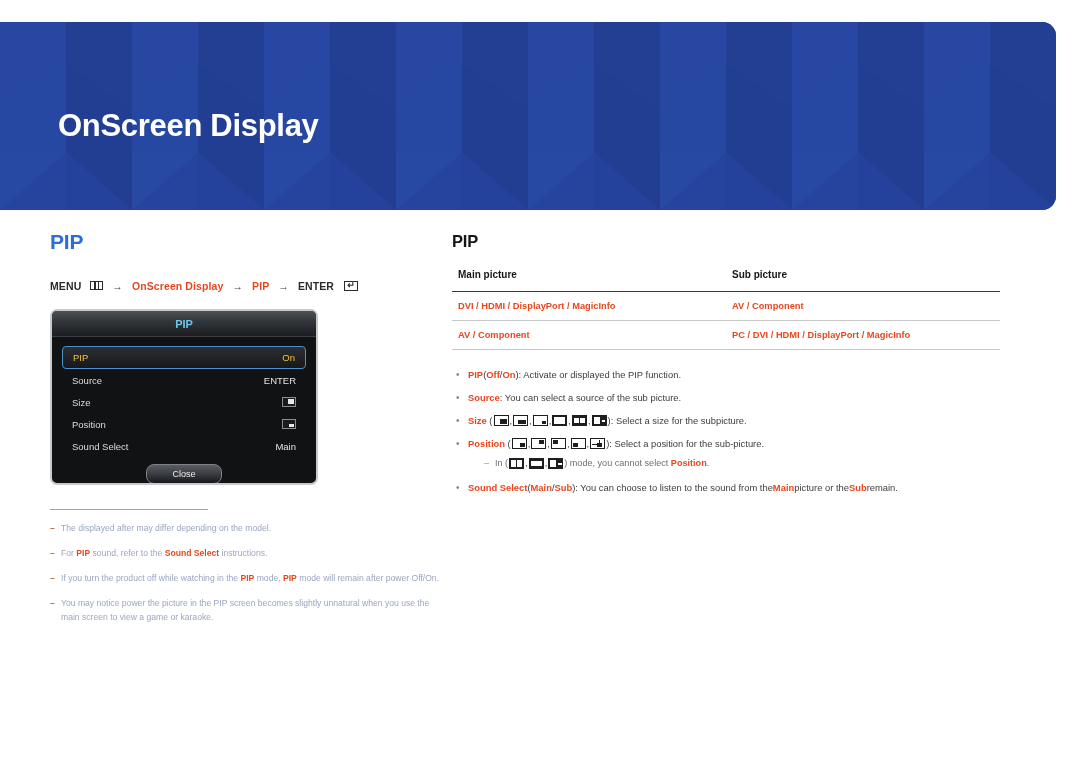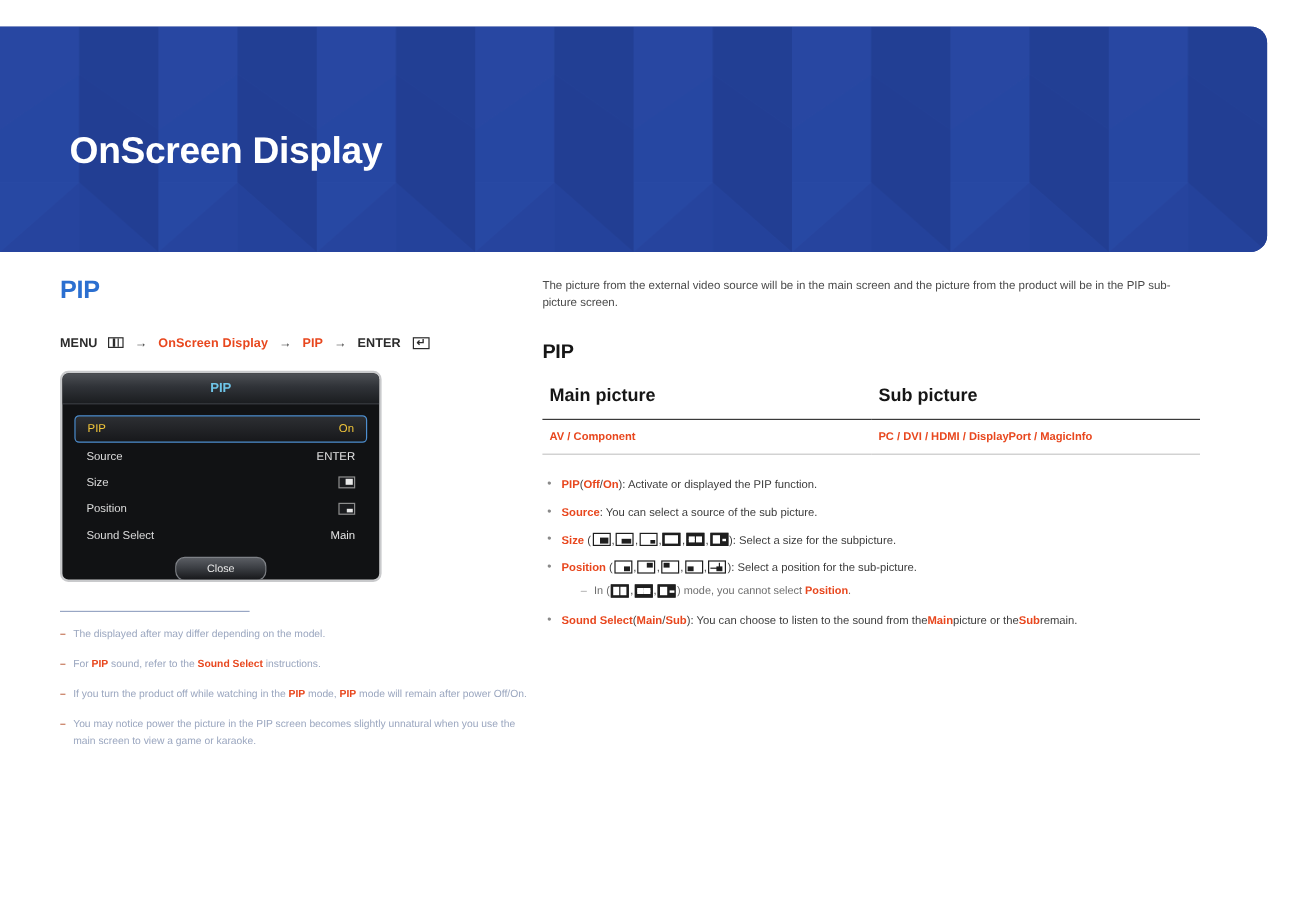--- a/index.html
+++ b/index.html
@@ -216,21 +216,21 @@
     margin-bottom: 18px;
   }
 
   table.pip-table {
     width: 100%;
     border-collapse: collapse;
     margin-bottom: 17px;
   }
   table.pip-table th {
     text-align: left;
-    font-size: 15px;
+    font-size: 10px;
     font-weight: bold;
     color: #161616;
     padding: 0 0 11px 6px;
     border-bottom: 1.4px solid #3a3a3a;
     width: 50%;
   }
   table.pip-table td {
     font-size: 9.3px;
     font-weight: bold;
     color: #e8471e;
@@ -403,32 +403,35 @@
     </div>
     <div class="foot">
       <span class="dash">–</span>
       <span class="rt"><span>You may notice power the picture in the PIP screen becomes slightly unnatural when you use the main screen to view a game or karaoke.</span></span>
     </div>
   </div>
 </div>
 
 <div class="col-right">
 
-  <div class="intro">The picture from the external video source will be in the main screen and the picture from the product will be in the PIP sub-picture screen.</div>
 
   <div class="pip-heading-black">PIP</div>
 
   <table class="pip-table">
     <thead>
       <tr>
         <th>Main picture</th>
         <th>Sub picture</th>
       </tr>
     </thead>
     <tbody>
+      <tr>
+        <td>DVI / HDMI / DisplayPort / MagicInfo</td>
+        <td>AV / Component</td>
+      </tr>
       <tr>
         <td>AV / Component</td>
         <td>PC / DVI / HDMI / DisplayPort / MagicInfo</td>
       </tr>
     </tbody>
   </table>
 
   <div class="bullets">
 
     <div class="bullet">

